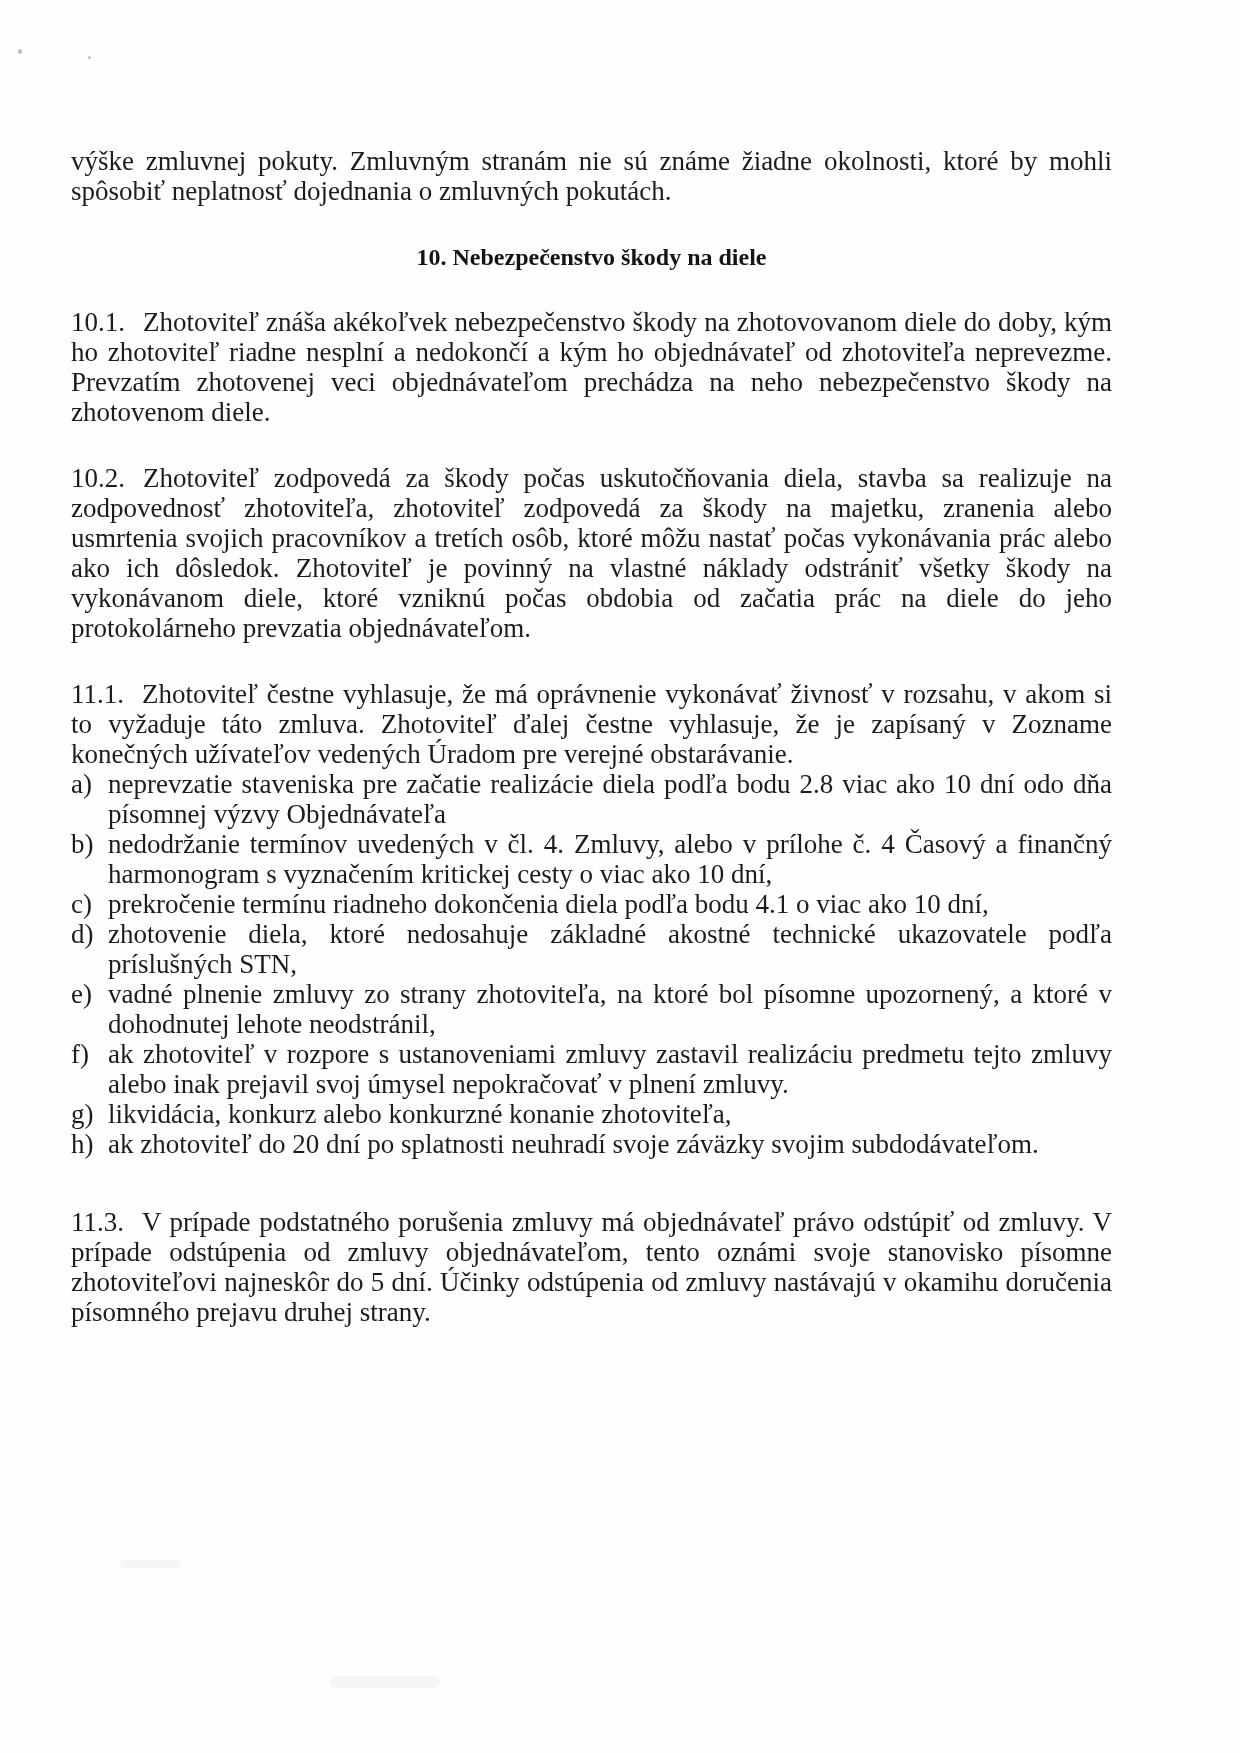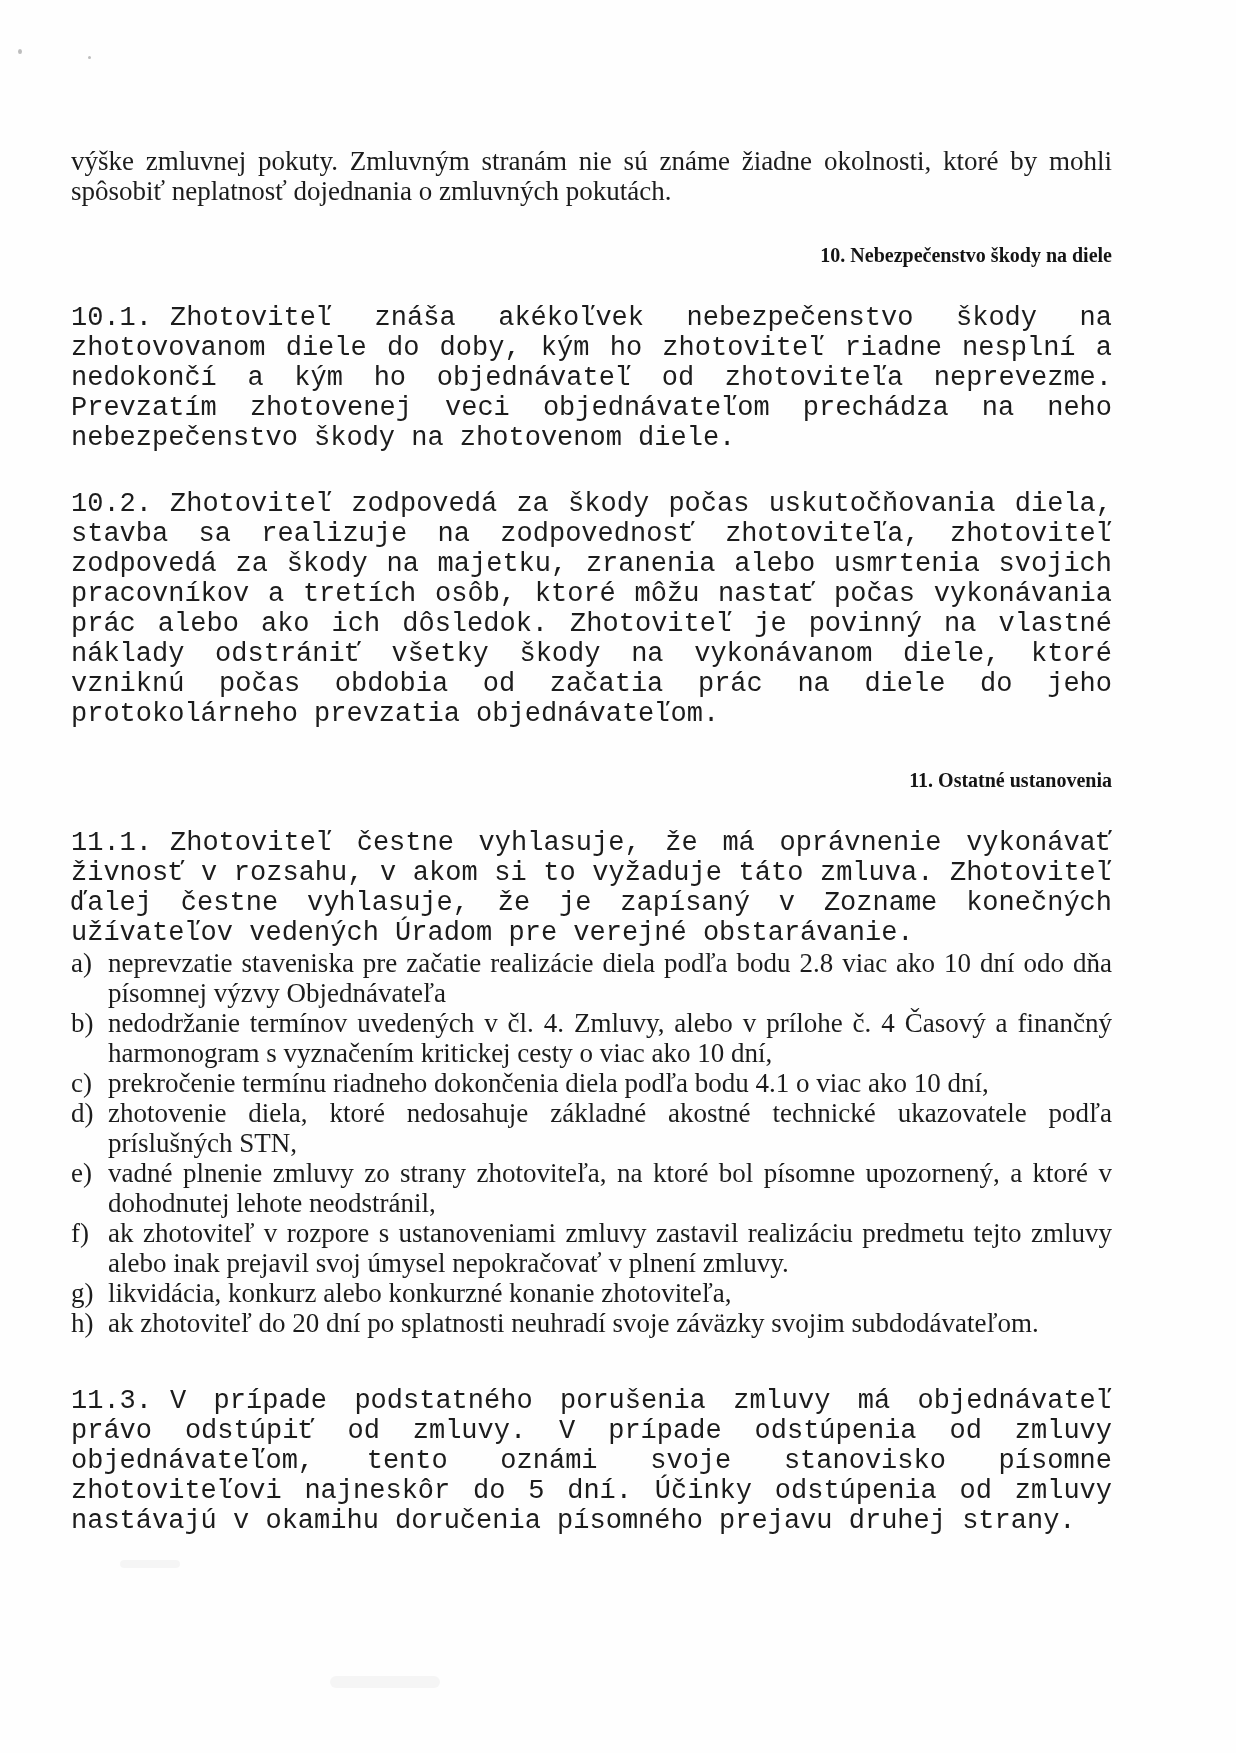--- a/index.html
+++ b/index.html
@@ -17,27 +17,27 @@
     font-family: "Liberation Serif", "DejaVu Serif", serif;
     color: #1c1c1c;
     overflow: hidden;
   }
   .para {
     margin: 0;
     font-size: 27px;
     line-height: 30px;
     text-align: justify;
   }
-  .clause { margin-top: 36px; font-family: Liberation Mono, monospace; }
+  .clause { margin-top: 36px; }
   .clause .num { margin-right: 18px; }
   .heading {
     margin: 38px 0 0 0;
-    font-size: 20px;
+    font-size: 24px;
     font-weight: bold;
-    text-align: right;
+    text-align: center;
     color: #141414;
   }
   .heading-11 { margin-top: 40px; }
   .list { margin-top: 0; }
   .li {
     display: flex;
     font-size: 27px;
     line-height: 30px;
   }
   .li-label { flex: 0 0 37px; }
@@ -71,21 +71,20 @@
 
   <p class="para">výške zmluvnej pokuty. Zmluvným stranám nie sú známe žiadne okolnosti, ktoré by mohli spôsobiť neplatnosť dojednania o zmluvných pokutách.</p>
 
   <h2 class="heading">10. Nebezpečenstvo škody na diele</h2>
 
   <p class="para clause"><span class="num">10.1.</span><span>Zhotoviteľ znáša akékoľvek nebezpečenstvo škody na zhotovovanom diele do doby, kým ho zhotoviteľ riadne nesplní a nedokončí a kým ho objednávateľ od zhotoviteľa neprevezme. Prevzatím zhotovenej veci objednávateľom prechádza na neho nebezpečenstvo škody na zhotovenom diele.</span></p>
 
   <p class="para clause"><span class="num">10.2.</span><span>Zhotoviteľ zodpovedá za škody počas uskutočňovania diela, stavba sa realizuje na zodpovednosť zhotoviteľa, zhotoviteľ zodpovedá za škody na majetku, zranenia alebo usmrtenia svojich pracovníkov a tretích osôb, ktoré môžu nastať počas vykonávania prác alebo ako ich dôsledok. Zhotoviteľ je povinný na vlastné náklady odstrániť všetky škody na vykonávanom diele, ktoré vzniknú počas obdobia od začatia prác na diele do jeho protokolárneho prevzatia objednávateľom.</span></p>
 
 
-  <h2 class="heading heading-11">11. Ostatné ustanovenia</h2>
 
   <p class="para clause"><span class="num">11.1.</span><span>Zhotoviteľ čestne vyhlasuje, že má oprávnenie vykonávať živnosť v rozsahu, v akom si to vyžaduje táto zmluva. Zhotoviteľ ďalej čestne vyhlasuje, že je zapísaný v Zozname konečných užívateľov vedených Úradom pre verejné obstarávanie.</span></p>
 
 
   <div class="list">
     <div class="li">
       <span class="li-label">a)</span>
       <span class="li-text">neprevzatie staveniska pre začatie realizácie diela podľa bodu 2.8 viac ako 10 dní odo dňa písomnej výzvy Objednávateľa</span>
     </div>
     <div class="li">

